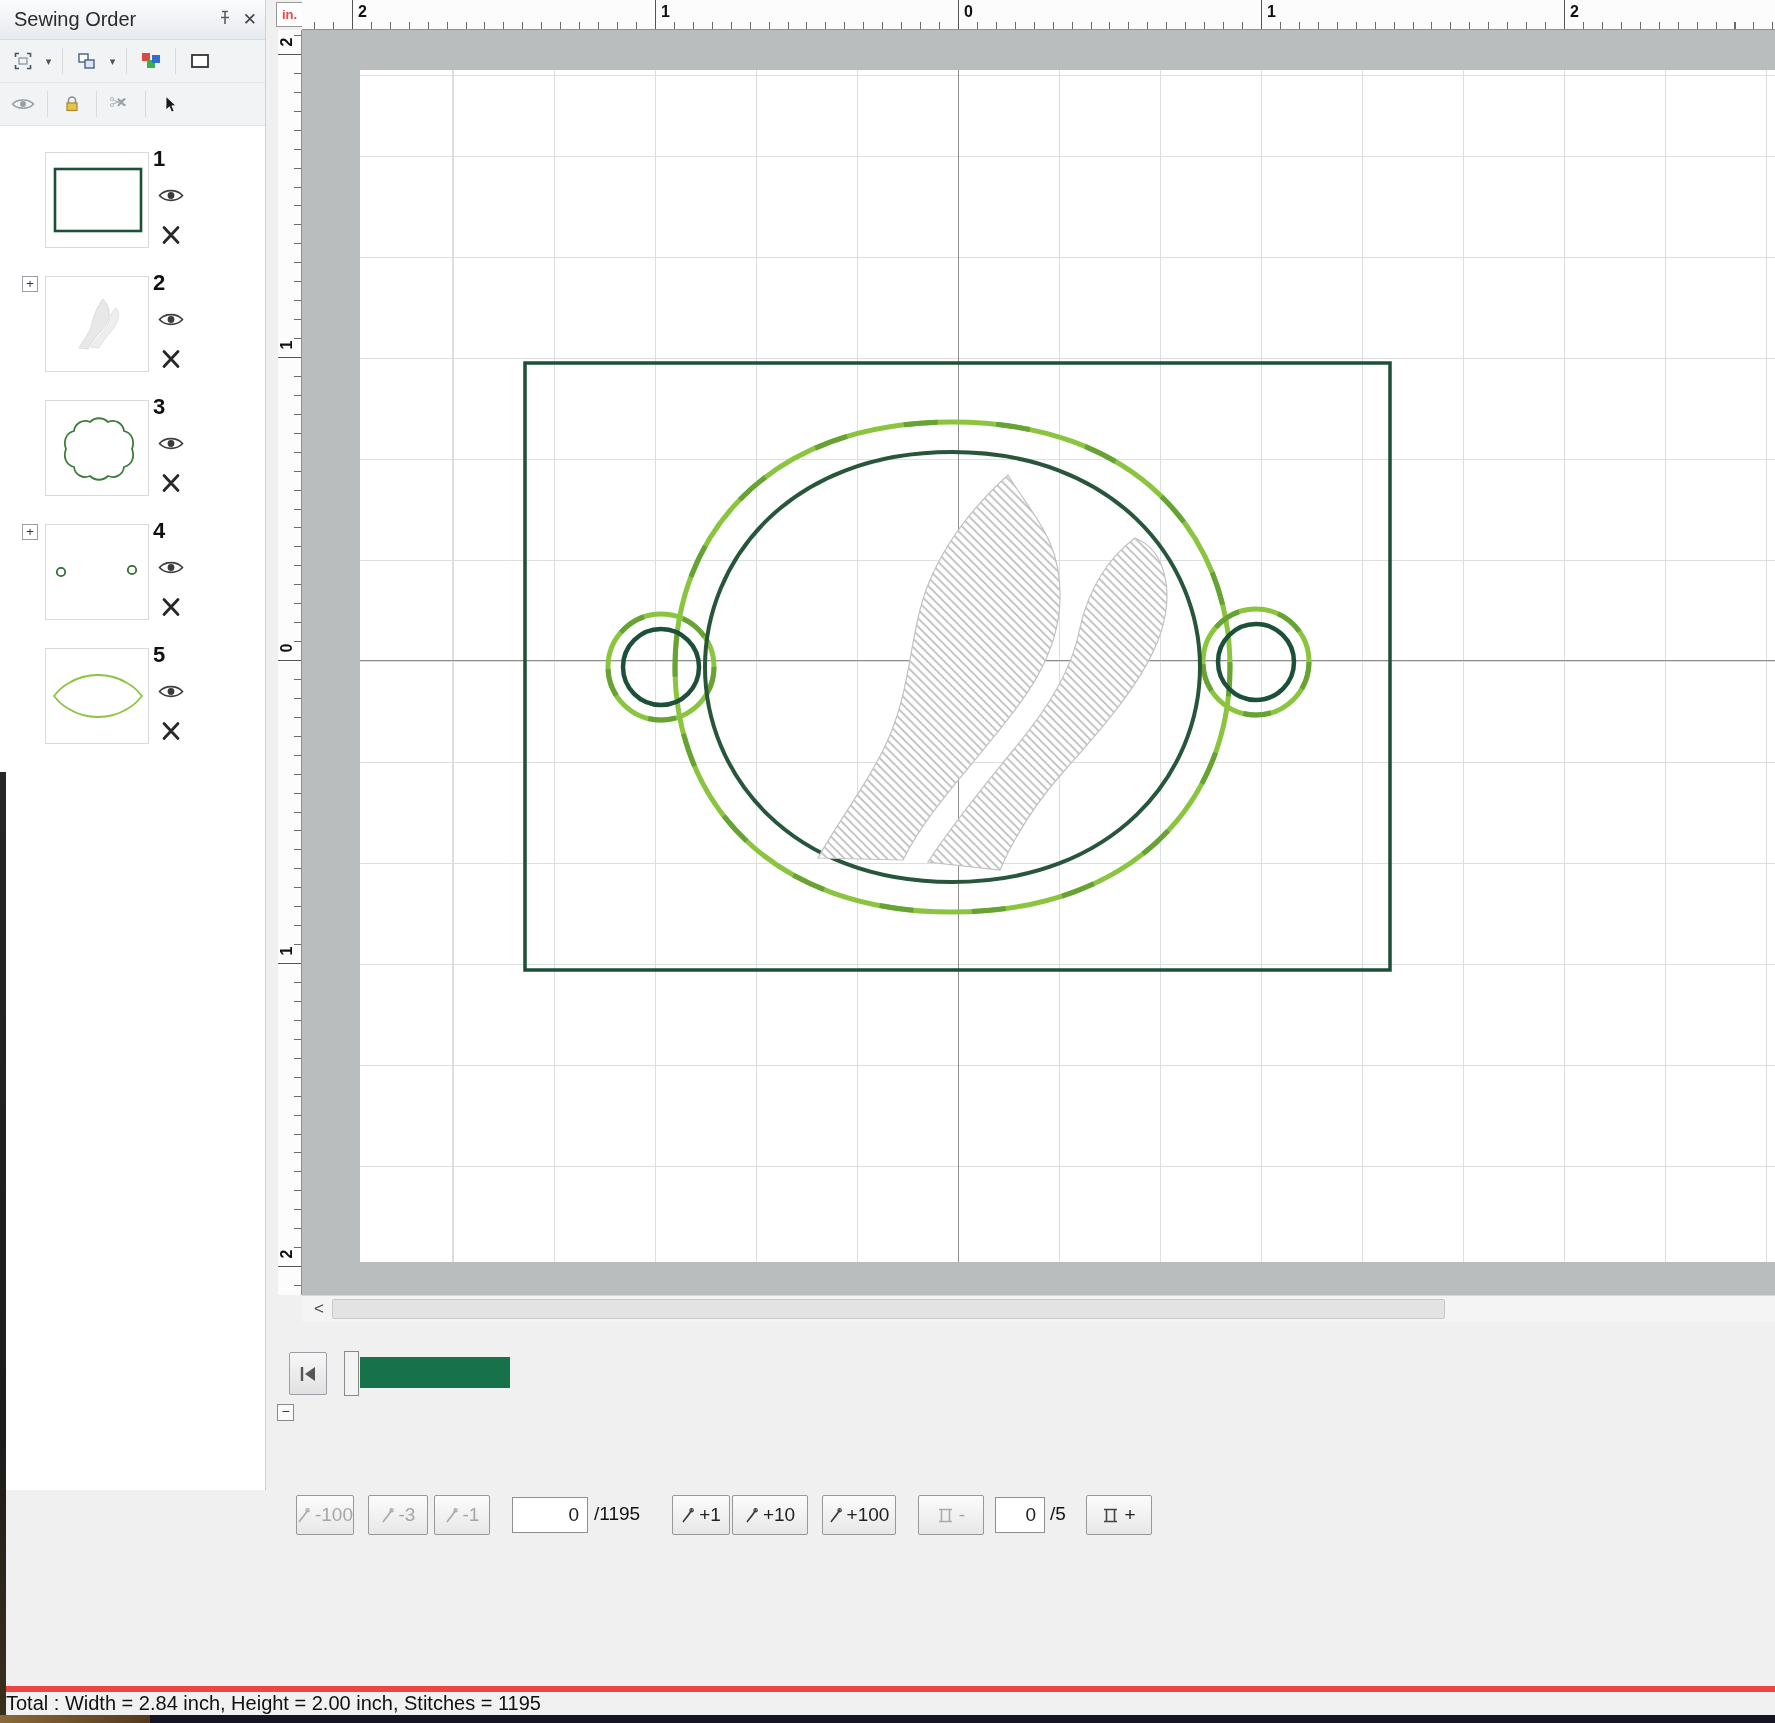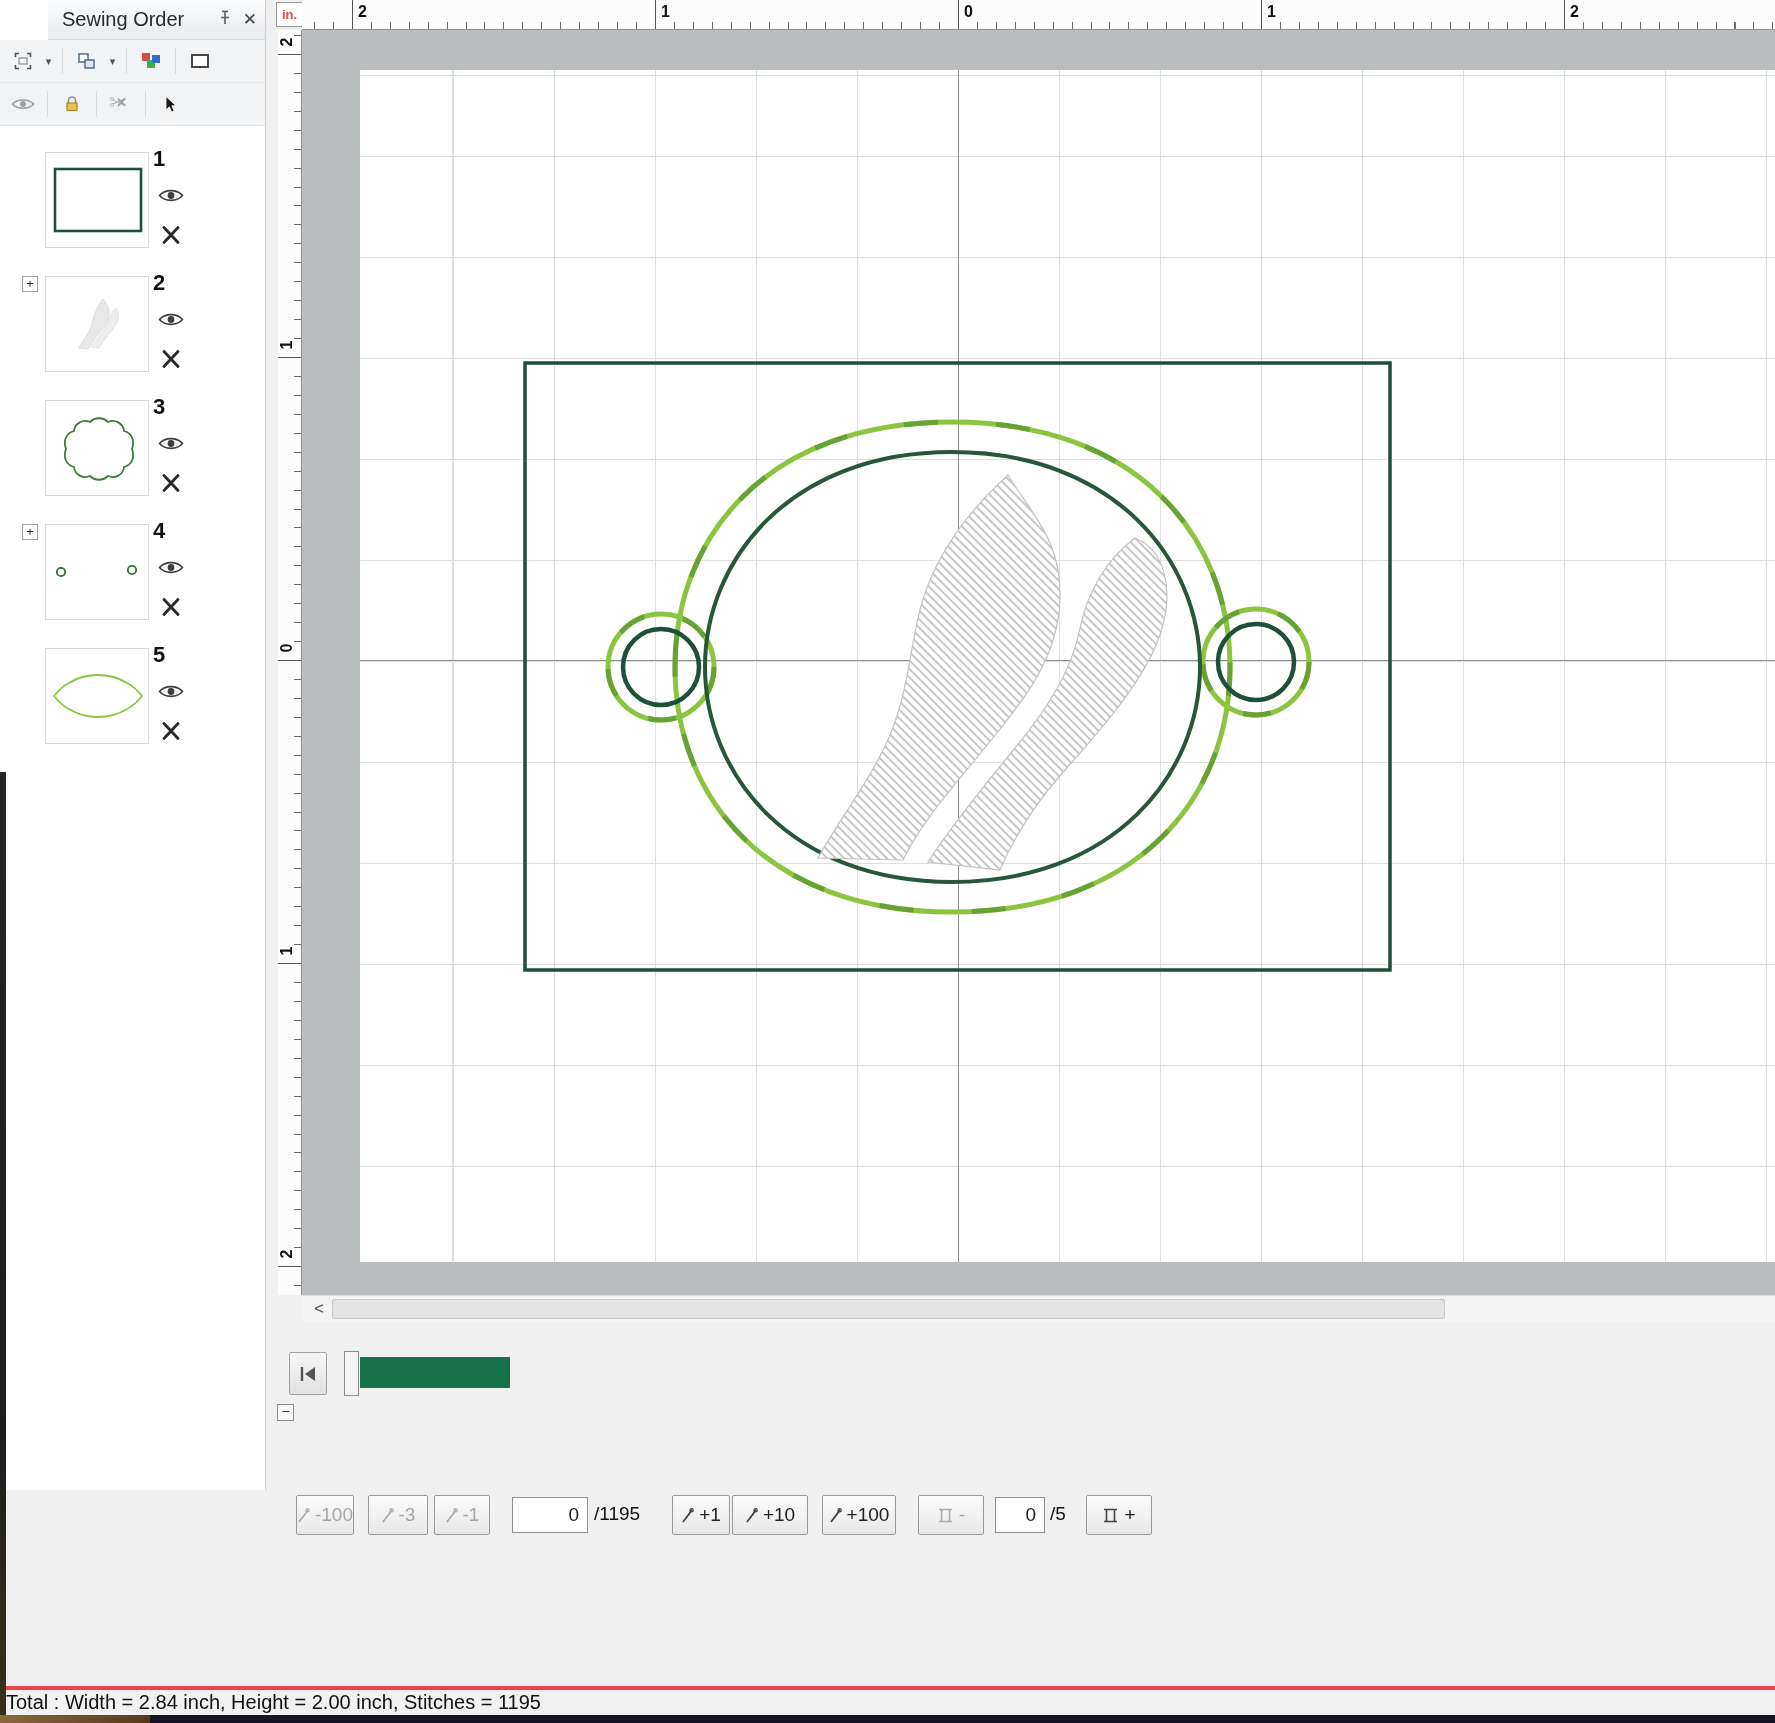--- a/index.html
+++ b/index.html
@@ -1,21 +1,21 @@
 <!DOCTYPE html>
 <html><head>
 <meta charset="utf-8">
 <style>
   * { margin:0; padding:0; box-sizing:border-box; }
   body { font-family:"Liberation Sans", sans-serif; background:#888; }
   .screen { position:relative; width:1775px; height:1723px; background:#f0f0f0; overflow:hidden; font-family:"Liberation Sans", sans-serif; }
 
   
   .panel { position:absolute; left:0; top:0; width:266px; height:1490px; background:#ffffff; border-right:1px solid #cdd2d8; }
-  .panel-header { height:40px; background:linear-gradient(#fbfcfd,#e7eaee); border-bottom:1px solid #d5d8dc; display:flex; align-items:center; padding:0 8px 0 14px;margin-left:48px; }
+  .panel-header { height:40px; background:linear-gradient(#fbfcfd,#e7eaee); border-bottom:1px solid #d5d8dc; display:flex; align-items:center; padding:0 8px 0 14px; }
   .panel-title { font-size:20px; color:#2b2b2b; }
   .header-btns { margin-left:auto; display:flex; gap:12px; align-items:center; }
   .close-icon { font-size:17px; color:#444; cursor:pointer; }
   .ptb { background:#f2f3f4; display:flex; align-items:center; padding:5px 6px; gap:2px; border-bottom:1px solid #e4e6e8; }
   .tbtn { width:34px; height:32px; display:flex; align-items:center; justify-content:center; border:1px solid transparent; border-radius:2px; }
   .drop { width:13px; color:#555; font-size:11px; text-align:center; }
   .sep { width:1px; height:26px; background:#d8dadc; margin:0 5px; }
   .scissors-wrap { position:relative; width:24px; height:24px; display:inline-block; }
   .scissor-glyph { position:absolute; left:0; top:-2px; font-size:22px; color:#b4b8bc; }
   .x-over { position:absolute; left:7px; top:3px; font-size:13px; color:#98a0a8; font-weight:bold; }
@@ -58,21 +58,21 @@
   .progress-bar { position:absolute; left:360px; top:1357px; width:150px; height:31px; background:#17714a; }
   .collapse-btn { position:absolute; left:277px; top:1404px; width:17px; height:17px; background:#fafafa; border:1px solid #8a8a8a; font-size:14px; line-height:13px; text-align:center; color:#333; }
 
   
   .sbtn { position:absolute; top:1495px; height:40px; background:linear-gradient(#fcfcfc,#e7e7e7); border:1px solid #989898; border-radius:2px; display:flex; align-items:center; justify-content:center; gap:5px; font-size:19px; color:#222; font-family:inherit; cursor:pointer; }
   .sbtn.disabled { color:#a6a6a6; }
   .s-input { position:absolute; top:1497px; height:36px; background:#fff; border:1px solid #8f8f8f; font-size:19px; text-align:right; padding:0 8px; font-family:inherit; color:#222; }
   .s-label { position:absolute; top:1503px; font-size:19px; color:#111; font-weight:400; }
 
   
-  .status-bar { position:absolute; left:0; top:1686px; width:1775px; height:29px; background:#f1f1f1; border-top:4px solid #ef4444; display:flex; align-items:center; padding-left:6px; font-size:20px; color:#111; }
+  .status-bar { position:absolute; left:0; top:1686px; width:1775px; height:29px; background:#f1f1f1; border-top:6px solid #ef4444; display:flex; align-items:center; padding-left:6px; font-size:20px; color:#111; }
   .bottom-strip { position:absolute; left:0; top:1715px; width:1775px; height:8px; background:#141422; }
   .bottom-brown { position:absolute; left:0; top:1715px; width:150px; height:8px; background:linear-gradient(90deg,#8a6a3a,#53391d); }
   .left-sliver { position:absolute; left:0; top:772px; width:6px; height:943px; background:linear-gradient(#262626,#1c1c1c 70%,#3a2f1d); }
 </style>
 </head>
 <body>
 
 <div class="screen">
 
   <div class="panel">

